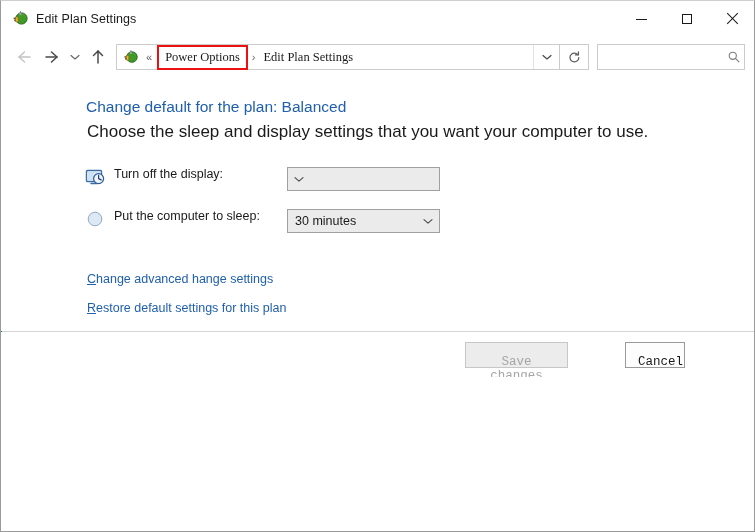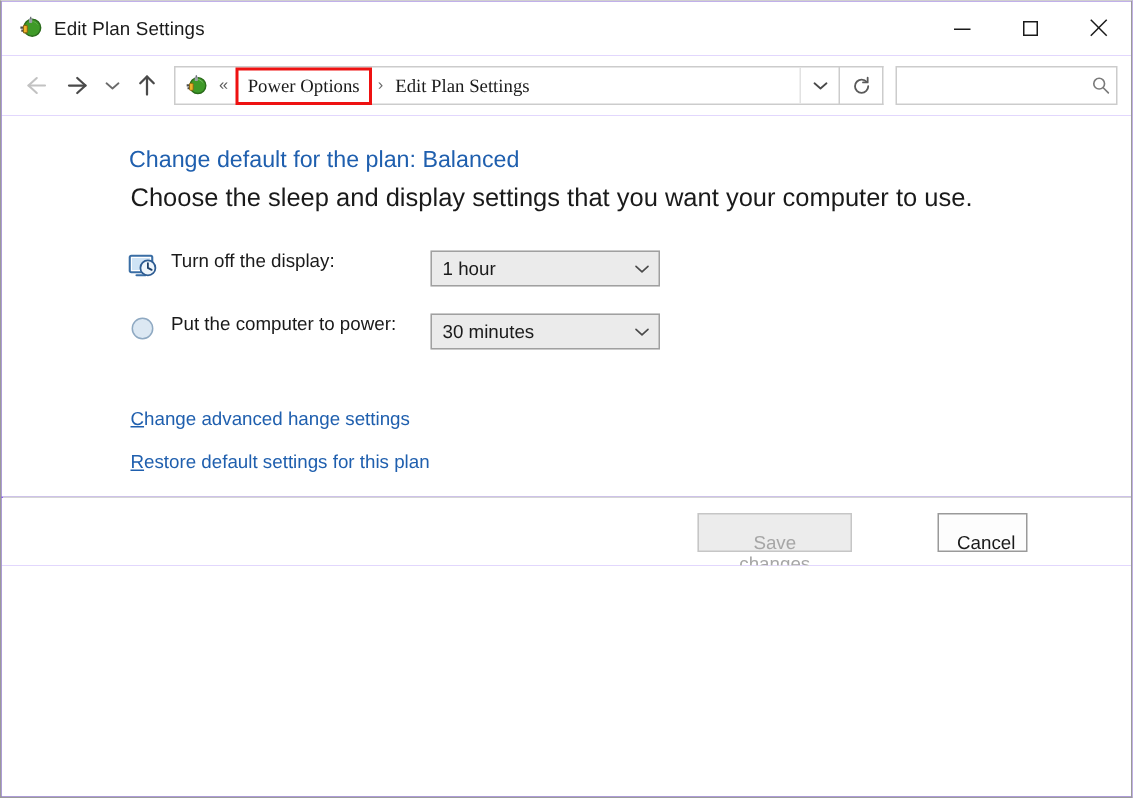--- a/index.html
+++ b/index.html
@@ -9,21 +9,21 @@
   }
   body {
     font-family: "Liberation Sans", sans-serif;
     -webkit-font-smoothing: antialiased;
   }
   #window {
     position: relative;
     width: 755px;
     height: 532px;
     box-sizing: border-box;
-    background: #8b5cf6;
+    background: #0f766e;
     border: 1px solid #9a9a9a;
     border-top-color: #cfcfcf;
     overflow: hidden;
   }
 
   
   .titlebar {
     position: absolute;
     left: 0; top: 0;
     width: 100%;
@@ -335,21 +335,21 @@
     left: 0; top: 331px;
     width: 100%;
     height: 45px;
     background: #ffffff;
   }
   .btn {
     position: absolute;
     top: 10px;
     height: 24px;
     box-sizing: border-box;
-    font-family: Liberation Sans, sans-serif;
+    font-family: Liberation Mono, monospace;
     font-size: 12.5px;
     border: 1px solid #a9a9a9;
     background: #e6e6e6;
     color: #1a1a1a;
     cursor: default;
     padding: 12px;
   }
   .btn-save {
     right: 186px;
     width: 103px;
@@ -488,38 +488,37 @@
         <svg width="20" height="20" viewBox="0 0 20 20" xmlns="http://www.w3.org/2000/svg">
           <rect x="1.5" y="3.5" width="15" height="11" rx="1" fill="#ffffff" stroke="#3a6ea5" stroke-width="1.4"></rect>
           <rect x="3" y="5" width="12" height="8" fill="#cfe3f5"></rect>
           <path d="M6 16.5 h6" stroke="#3a6ea5" stroke-width="1.4" stroke-linecap="round"></path>
           <circle cx="13.6" cy="11.6" r="5" fill="#eef5fb" stroke="#2f5d93" stroke-width="1.2"></circle>
           <path d="M13.6 8.4 V11.6 L16.1 12.9" fill="none" stroke="#1d3f68" stroke-width="1.2" stroke-linecap="round"></path>
         </svg>
       </span>
       <span class="row-label w1">Turn off the display:</span>
       <div class="combo">
-        <span class="combo-value">1 hour</span>
         <span class="combo-arrow">
           <svg width="12" height="12" viewBox="0 0 12 12">
             <path d="M2 4.6 L6 8.2 L10 4.6" fill="none" stroke="#4a4a4a" stroke-width="1.1" stroke-linecap="round" stroke-linejoin="round"></path>
           </svg>
         </span>
       </div>
     </div>
 
     <div class="settings-row row-sleep">
       <span class="row-icon">
         <svg width="20" height="20" viewBox="0 0 20 20" xmlns="http://www.w3.org/2000/svg">
           <circle cx="10" cy="10" r="6.8" fill="#dce8f3" stroke="#8fa9c2" stroke-width="1"></circle>
           <path d="M10 3.2 A6.8 6.8 0 0 0 10 16.8 A6.8 6.8 0 0 1 10 3.2 Z" fill="#2b3a4a"></path>
           <path d="M10 4.6 A5.4 5.4 0 0 1 15.4 10 A5.4 5.4 0 0 0 10 4.6 Z" fill="#f2f8fd" opacity="0.9"></path>
         </svg>
       </span>
-      <span class="row-label w1">Put the computer to power:</span>
+      <span class="row-label w1">Put the computer to sleep:</span>
       <div class="combo">
         <span class="combo-value">30 minutes</span>
         <span class="combo-arrow">
           <svg width="12" height="12" viewBox="0 0 12 12">
             <path d="M2 4.6 L6 8.2 L10 4.6" fill="none" stroke="#4a4a4a" stroke-width="1.1" stroke-linecap="round" stroke-linejoin="round"></path>
           </svg>
         </span>
       </div>
     </div>
 

